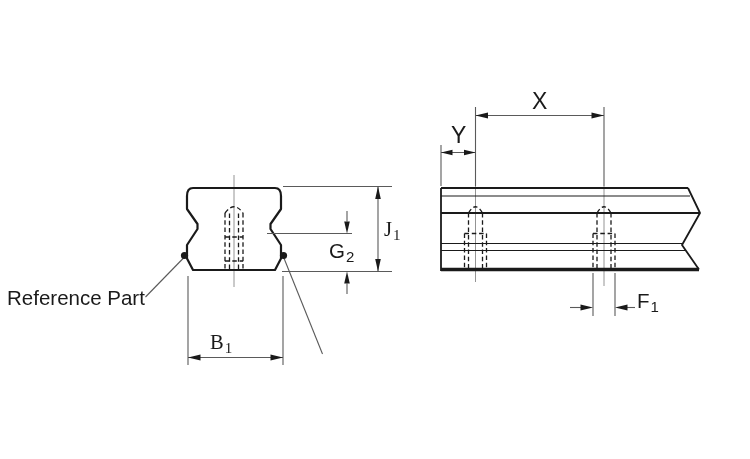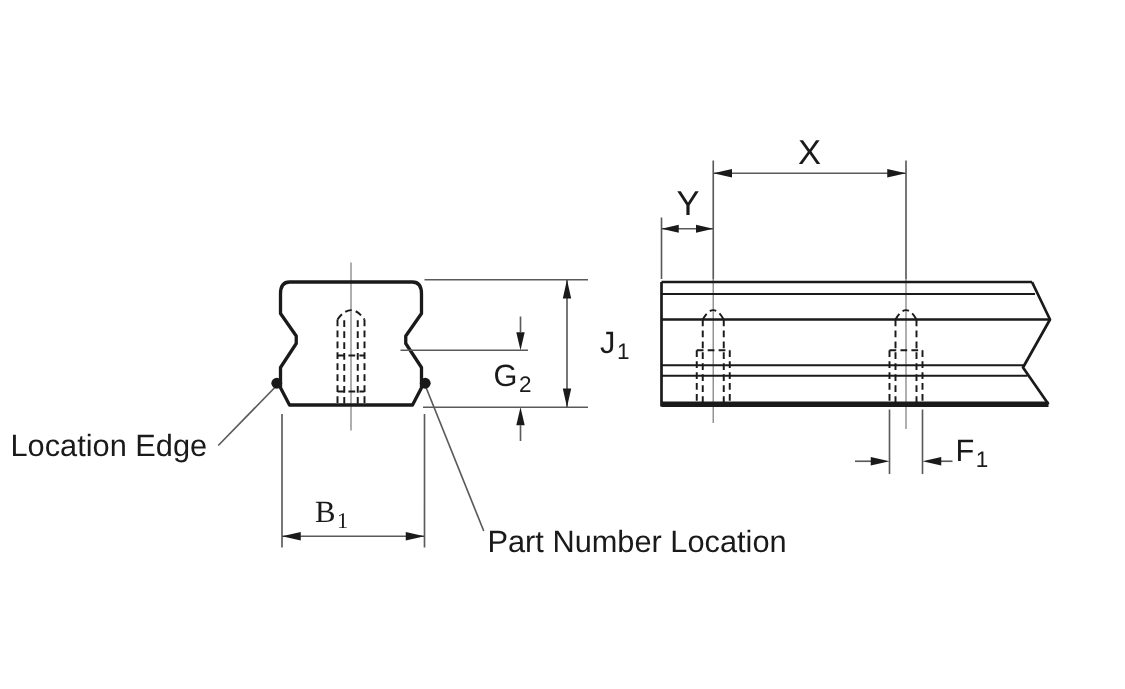--- a/index.html
+++ b/index.html
@@ -128,33 +128,32 @@
         <polygon points="475.5,115.5 488,112.6 488,118.4"></polygon>
         <polygon points="604,115.5 591.5,112.6 591.5,118.4"></polygon>
         <polygon points="441,152.5 452.5,149.8 452.5,155.2"></polygon>
         <polygon points="475.5,152.5 464,149.8 464,155.2"></polygon>
         <polygon points="593,307.5 580.5,304.6 580.5,310.4"></polygon>
         <polygon points="615,307.5 627.5,304.6 627.5,310.4"></polygon>
       </g>
     </g>
   </svg>
 
-  <div class="lbl" style="left:7px;top:288px;">Location Edge</div>
+  <div class="lbl" style="left:7px;top:288px;">Reference Part</div>
 
-  <div class="lbl" style="left:325px;top:352px;">Part Number Location</div>
 
   <div class="lbl" style="left:210px;top:332px;font-family:Liberation Serif, serif;">
     <span>B</span><span class="sub">1</span>
   </div>
 
   <div class="lbl" style="left:329px;top:241px;">
     <span>G</span><span class="sub">2</span>
   </div>
 
-  <div class="lbl" style="left:400px;top:219px;">
+  <div class="lbl" style="left:384px;top:219px;font-family:Liberation Serif, serif;">
     <span>J</span><span class="sub">1</span>
   </div>
 
   <div class="lbl big" style="left:532px;top:90px;">
     <span>X</span><span class="sub"></span>
   </div>
 
   <div class="lbl big" style="left:451px;top:124px;">
     <span>Y</span><span class="sub"></span>
   </div>

